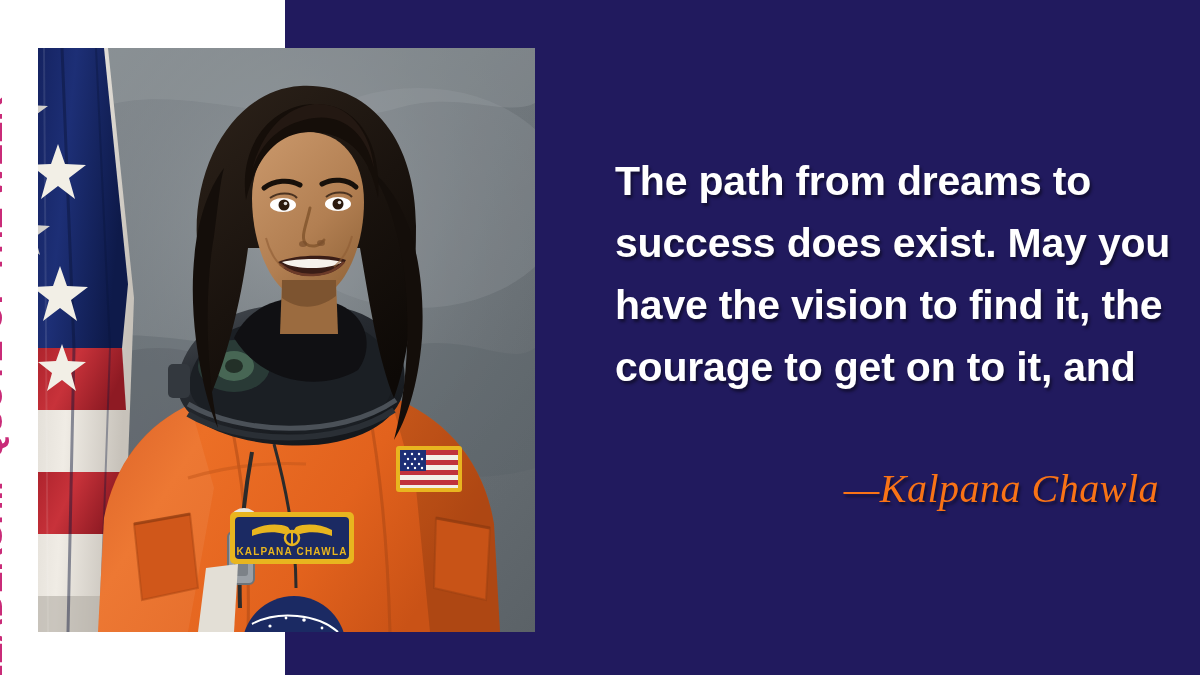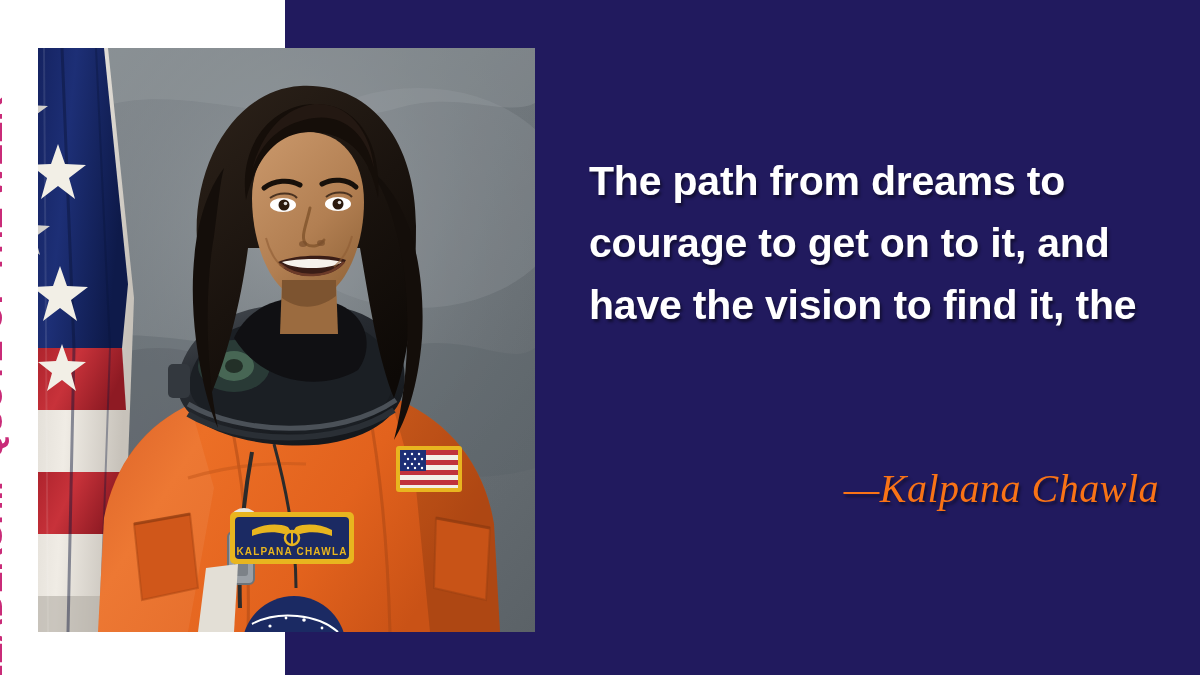--- a/index.html
+++ b/index.html
@@ -34,21 +34,21 @@
 
   
   .photo{
     position:absolute;left:38px;top:48px;width:497px;height:584px;
     overflow:hidden;background:#5eead4;
   }
   .photo svg{display:block;width:100%;height:100%;}
 
   
   .quote-block{
-    position:absolute;left:589px;top:150px;width:570px;
+    position:absolute;left:615px;top:150px;width:570px;
   }
   .quote-line{
     color:#ffffff;
     font-family:"Liberation Sans",sans-serif;
     font-weight:bold;
     font-size:41px;
     line-height:62px;
     letter-spacing:-0.2px;
     text-shadow:2px 3px 3px rgba(0,0,0,0.45);
     white-space:nowrap;
@@ -289,19 +289,20 @@
       </g>
     </svg>
   </div>
 
   <div class="vbanner">
     <div class="vtext">LEADERSHIP QUOTE OF THE WEEK</div>
   </div>
 
   <div class="quote-block">
     <div class="quote-line">The path from dreams to</div>
+    <div class="quote-line">success does exist. May you</div>
+    <div class="quote-line">have the vision to find it, the</div>
     <div class="quote-line">courage to get on to it, and</div>
-    <div class="quote-line">have the vision to find it, the</div>
   </div>
 
   <div class="attribution">—Kalpana Chawla</div>
 
 </div>
 
 </body></html>

